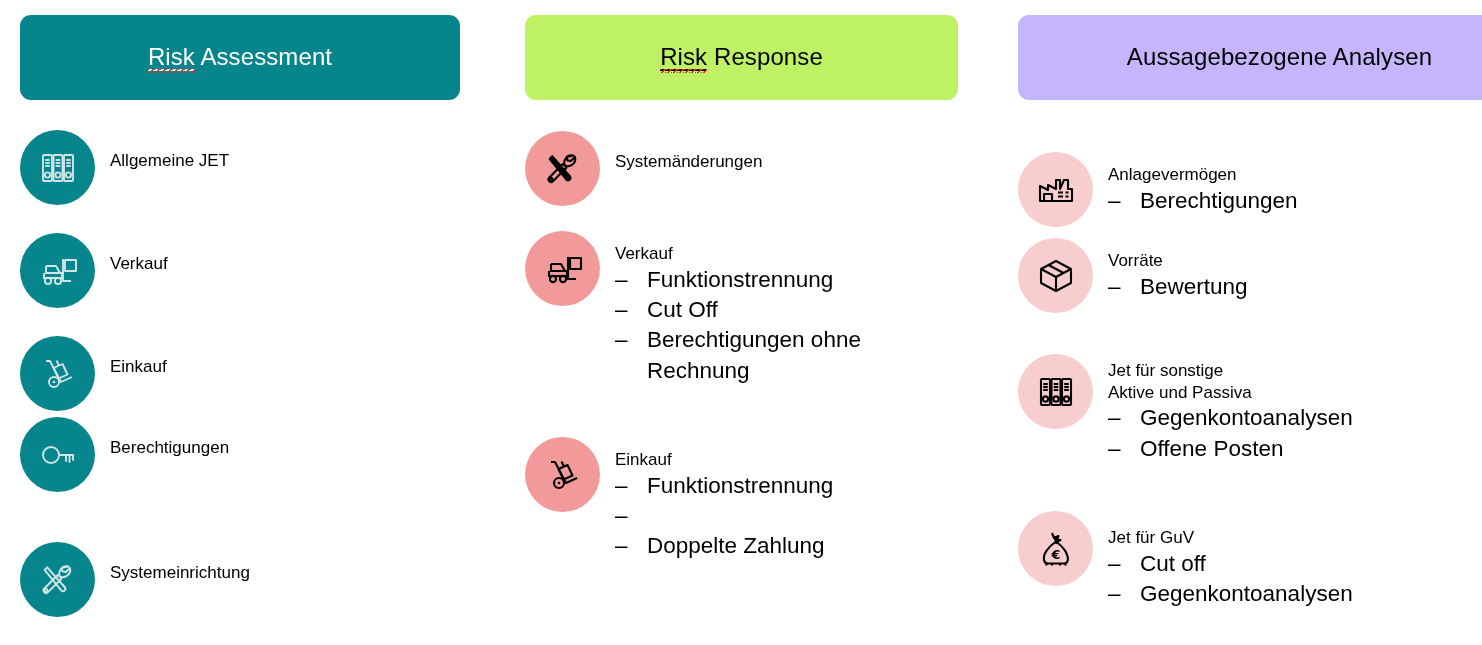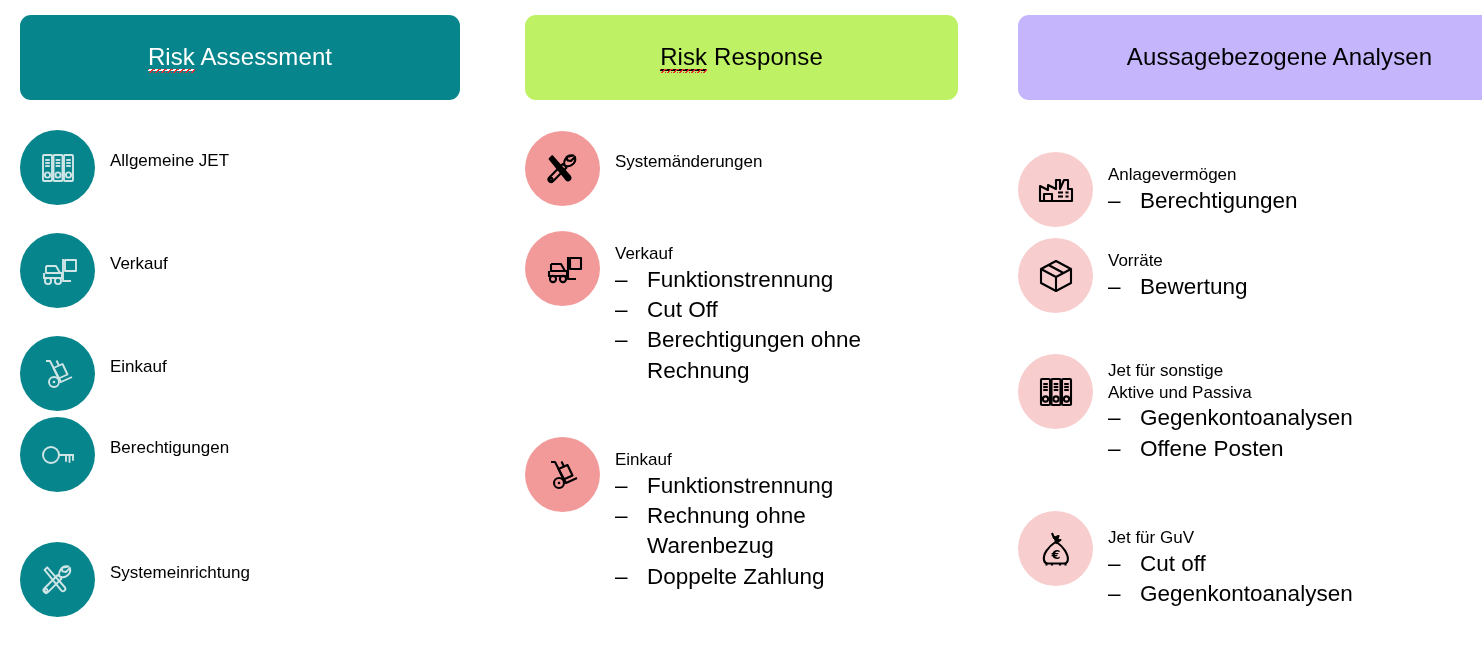--- a/index.html
+++ b/index.html
@@ -302,22 +302,20 @@
       </div>
       <div class="item-body">
         <div class="item-title">Einkauf</div>
         <ul class="sub-list">
           <li class="sub-item">
             <span class="sub-dash">–</span>
             <span class="sub-text">Funktionstrennung</span>
           </li>
           <li class="sub-item">
             <span class="sub-dash">–</span>
-            <span class="sub-text">Rechnung ohne
-Warenbezug</span>
           </li>
           <li class="sub-item">
             <span class="sub-dash">–</span>
             <span class="sub-text">Doppelte Zahlung</span>
           </li>
         </ul>
       </div>
     </div>
   </div>
 

